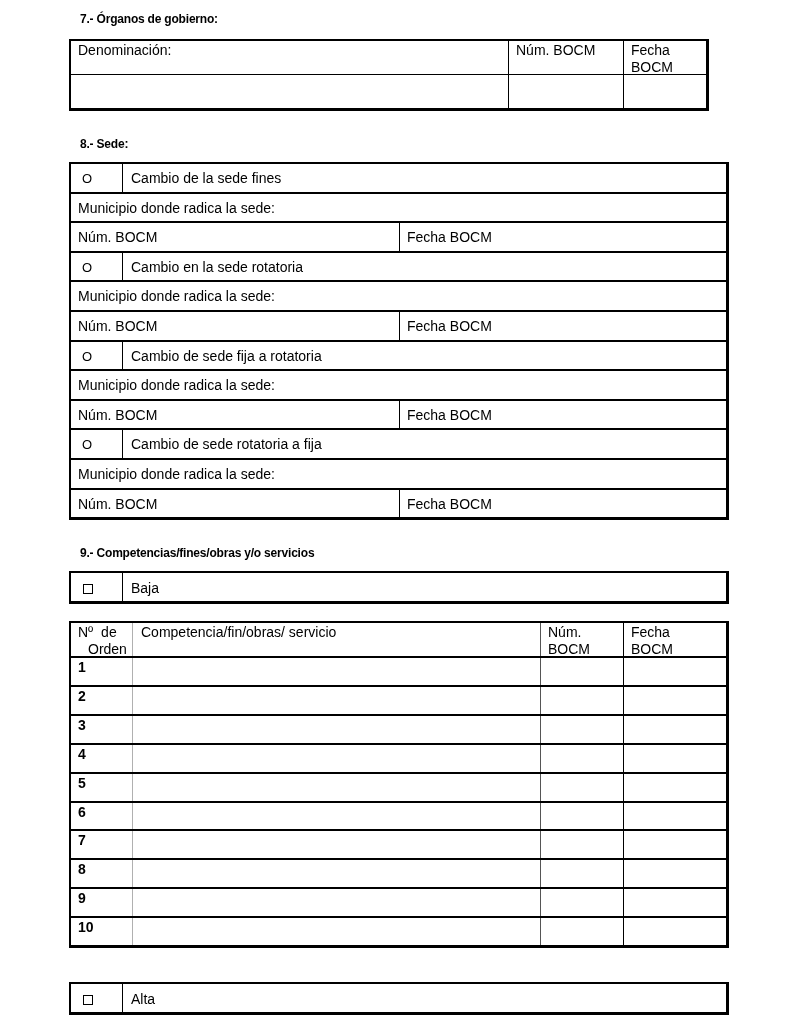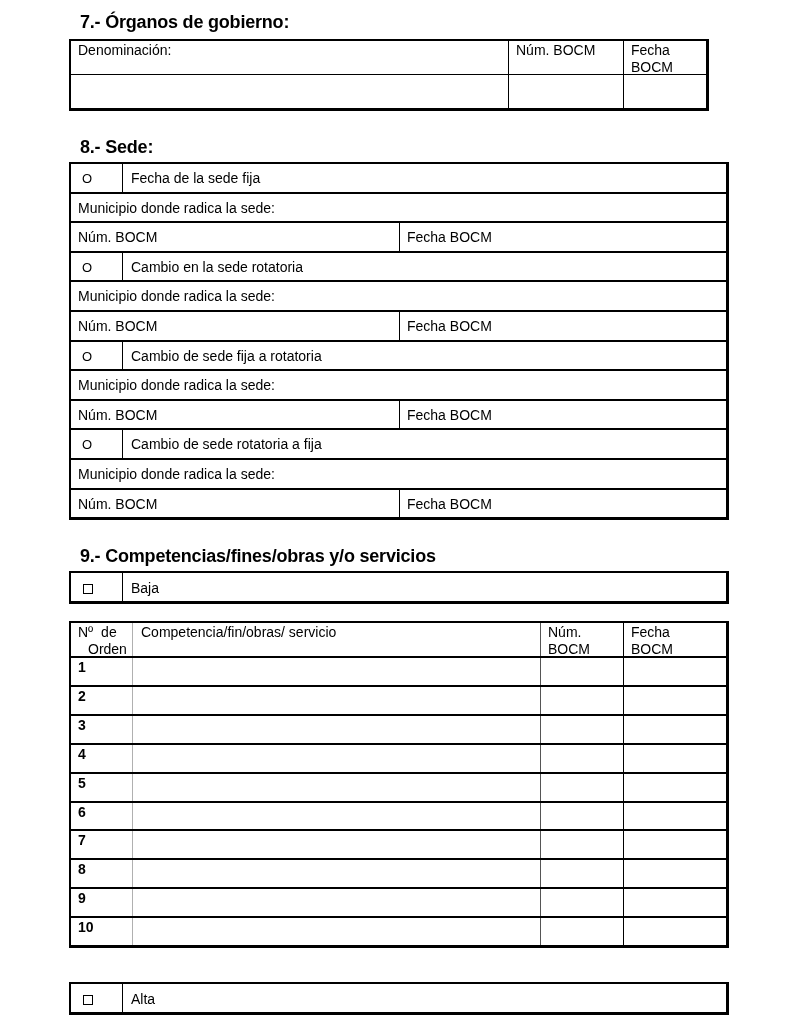--- a/index.html
+++ b/index.html
@@ -1,18 +1,18 @@
 <!DOCTYPE html>
 <html><head>
   <meta charset="utf-8">
   <style>
     html, body { margin: 0; padding: 0; background: #ffffff; }
     body { width: 799px; height: 1024px; position: relative; overflow: hidden;
            font-family: "Liberation Sans", sans-serif; color: #000; }
-    .heading { position: absolute; font-weight: bold; font-size: 18px; letter-spacing: -0.2px; }
+    .heading { position: absolute; font-weight: bold; font-size: 12px; letter-spacing: -0.2px; }
     .box { position: absolute; box-sizing: border-box; border: 2px solid #000;
            border-right-width: 3px; border-bottom-width: 3px; }
     .hline { position: absolute; height: 0; border-top: 2px solid #000; }
     .vline { position: absolute; width: 0; border-left: 1px solid #000; }
     .vline.gray { border-left-color: #b0b0b0; }
     .vline.dgray { border-left-color: #555; }
     .txt { position: absolute; font-size: 14px; line-height: 17px; white-space: nowrap; }
     .num { position: absolute; font-size: 14px; font-weight: bold; line-height: 17px; }
     .radio { position: absolute; font-size: 13px; line-height: 17px; }
     .check { position: absolute; width: 10px; height: 10px; border: 1px solid #000; box-sizing: border-box; }
@@ -36,21 +36,21 @@
 <div class="cell" style="left:71px; top:76px; width:436px; height:32px;"></div>
 <div class="cell" style="left:510px; top:76px; width:112px; height:32px;"></div>
 <div class="cell" style="left:625px; top:76px; width:81px; height:32px;"></div>
 
 <div class="heading" style="left:80px; top:137px;text-align:center;">8.- Sede:</div>
 
 <div class="box" style="left:69px; top:162px; width:660px; height:358px;"></div>
 <div id="sede-rows">
     <div class="vline" style="left:122px; top:163px; height:29px;"></div>
     <div class="radio" style="left:82px; top:170px;">O</div>
-    <div class="txt" style="left:131px; top:170px;">Fecha de la sede fija</div>
+    <div class="txt" style="left:131px; top:170px;">Cambio de la sede fines</div>
     <div class="hline" style="left:70px; top:192px; width:657px;"></div>
     <div class="txt" style="left:78px; top:200px;">Municipio donde radica la sede:</div>
     <div class="hline" style="left:70px; top:221px; width:657px;"></div>
     <div class="vline" style="left:399px; top:222px; height:29px;"></div>
     <div class="txt" style="left:78px; top:229px;">Núm. BOCM</div>
     <div class="txt" style="left:407px; top:229px;">Fecha BOCM</div>
     <div class="hline" style="left:70px; top:251px; width:657px;"></div>
     <div class="vline" style="left:122px; top:252px; height:29px;"></div>
     <div class="radio" style="left:82px; top:259px;">O</div>
     <div class="txt" style="left:131px; top:259px;">Cambio en la sede rotatoria</div>

